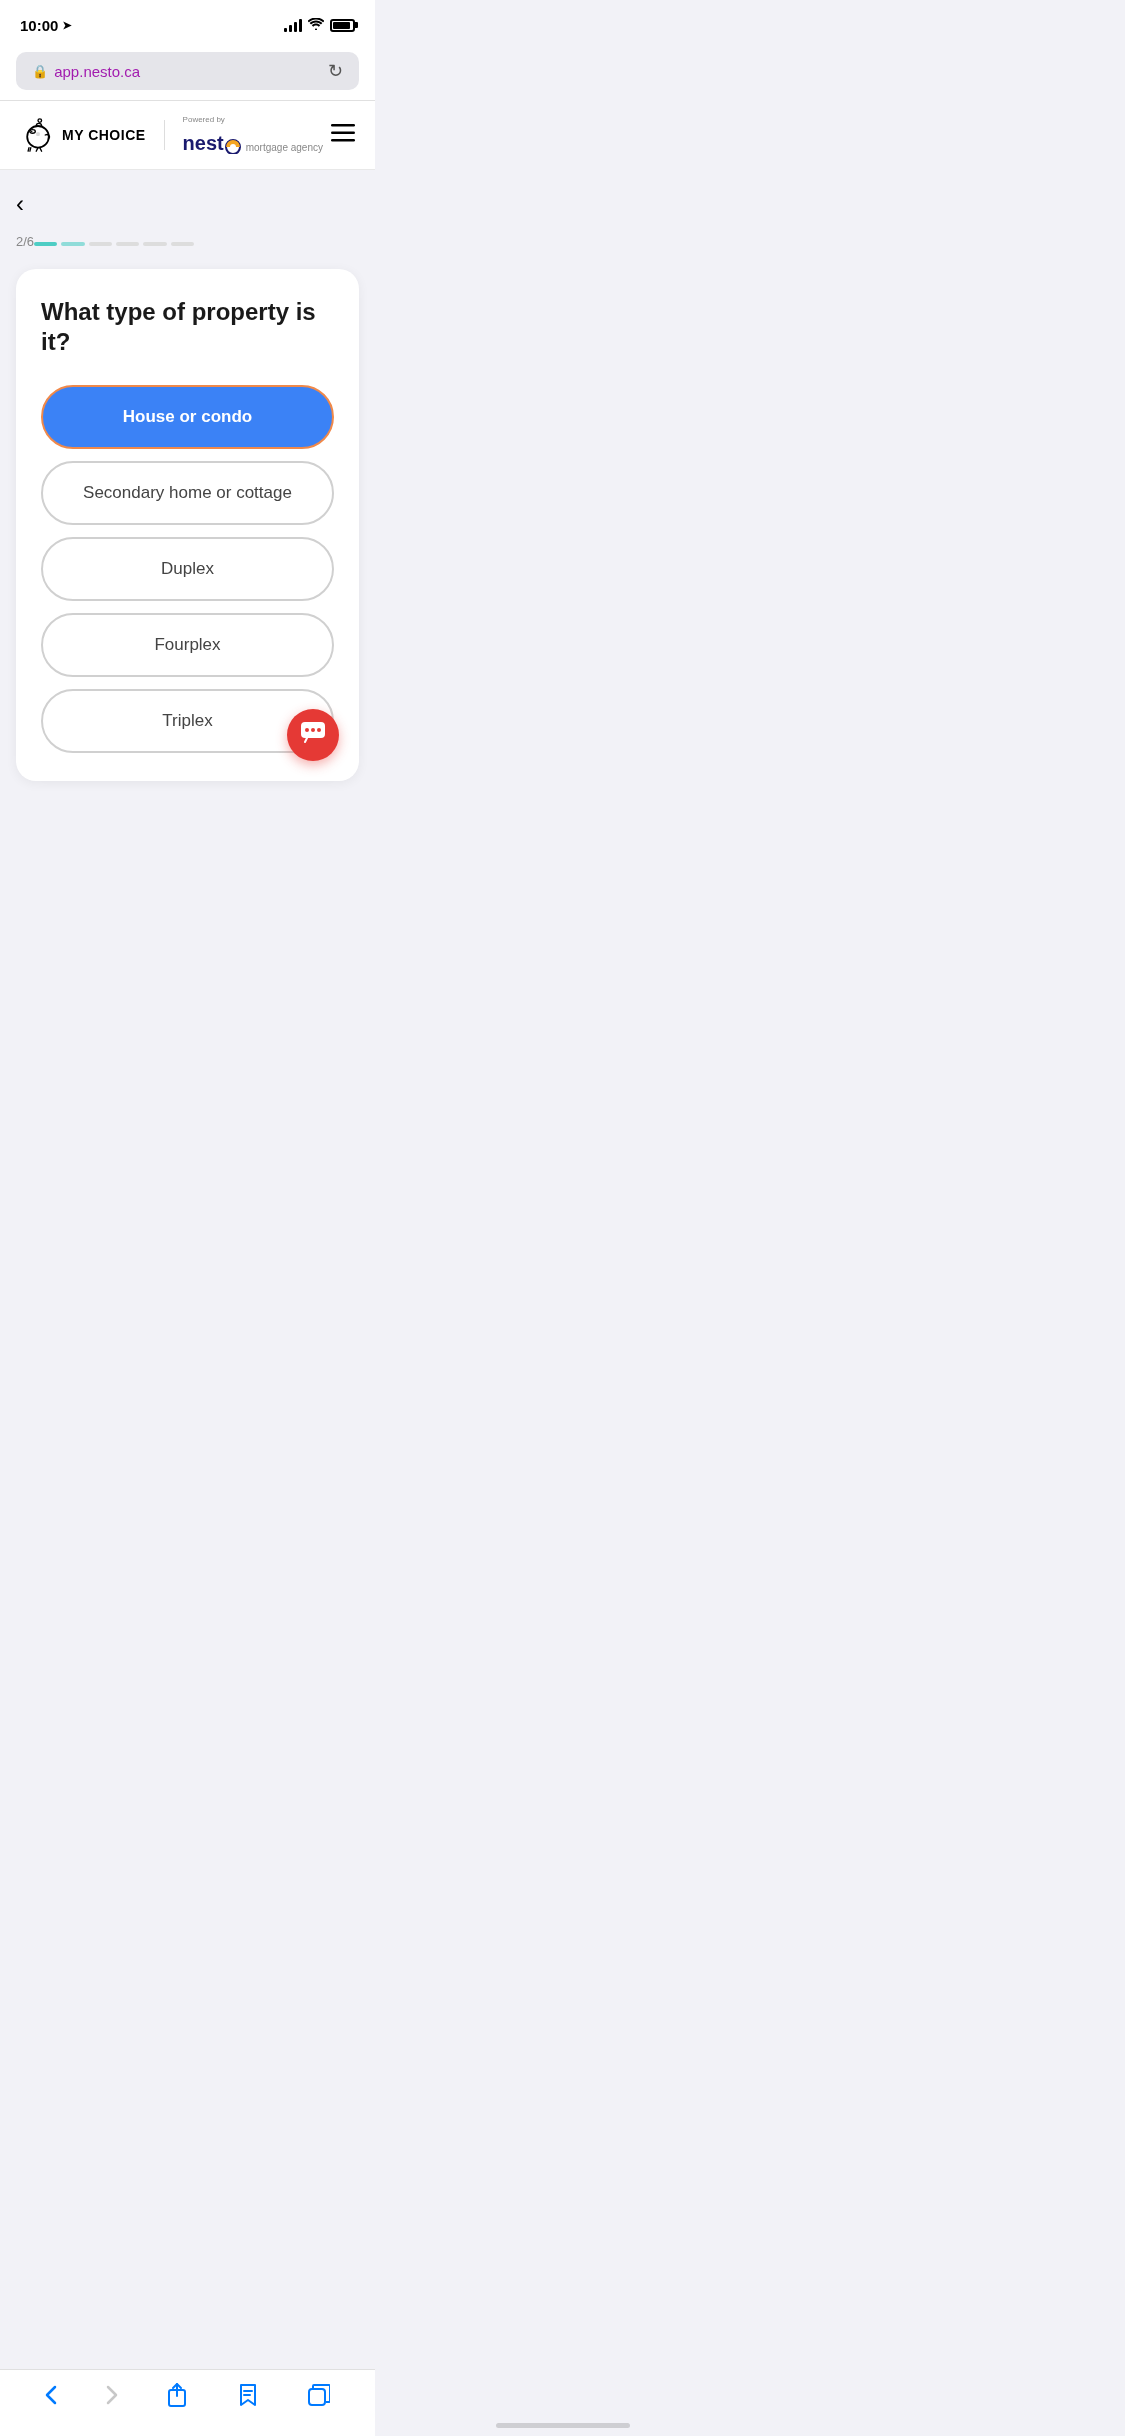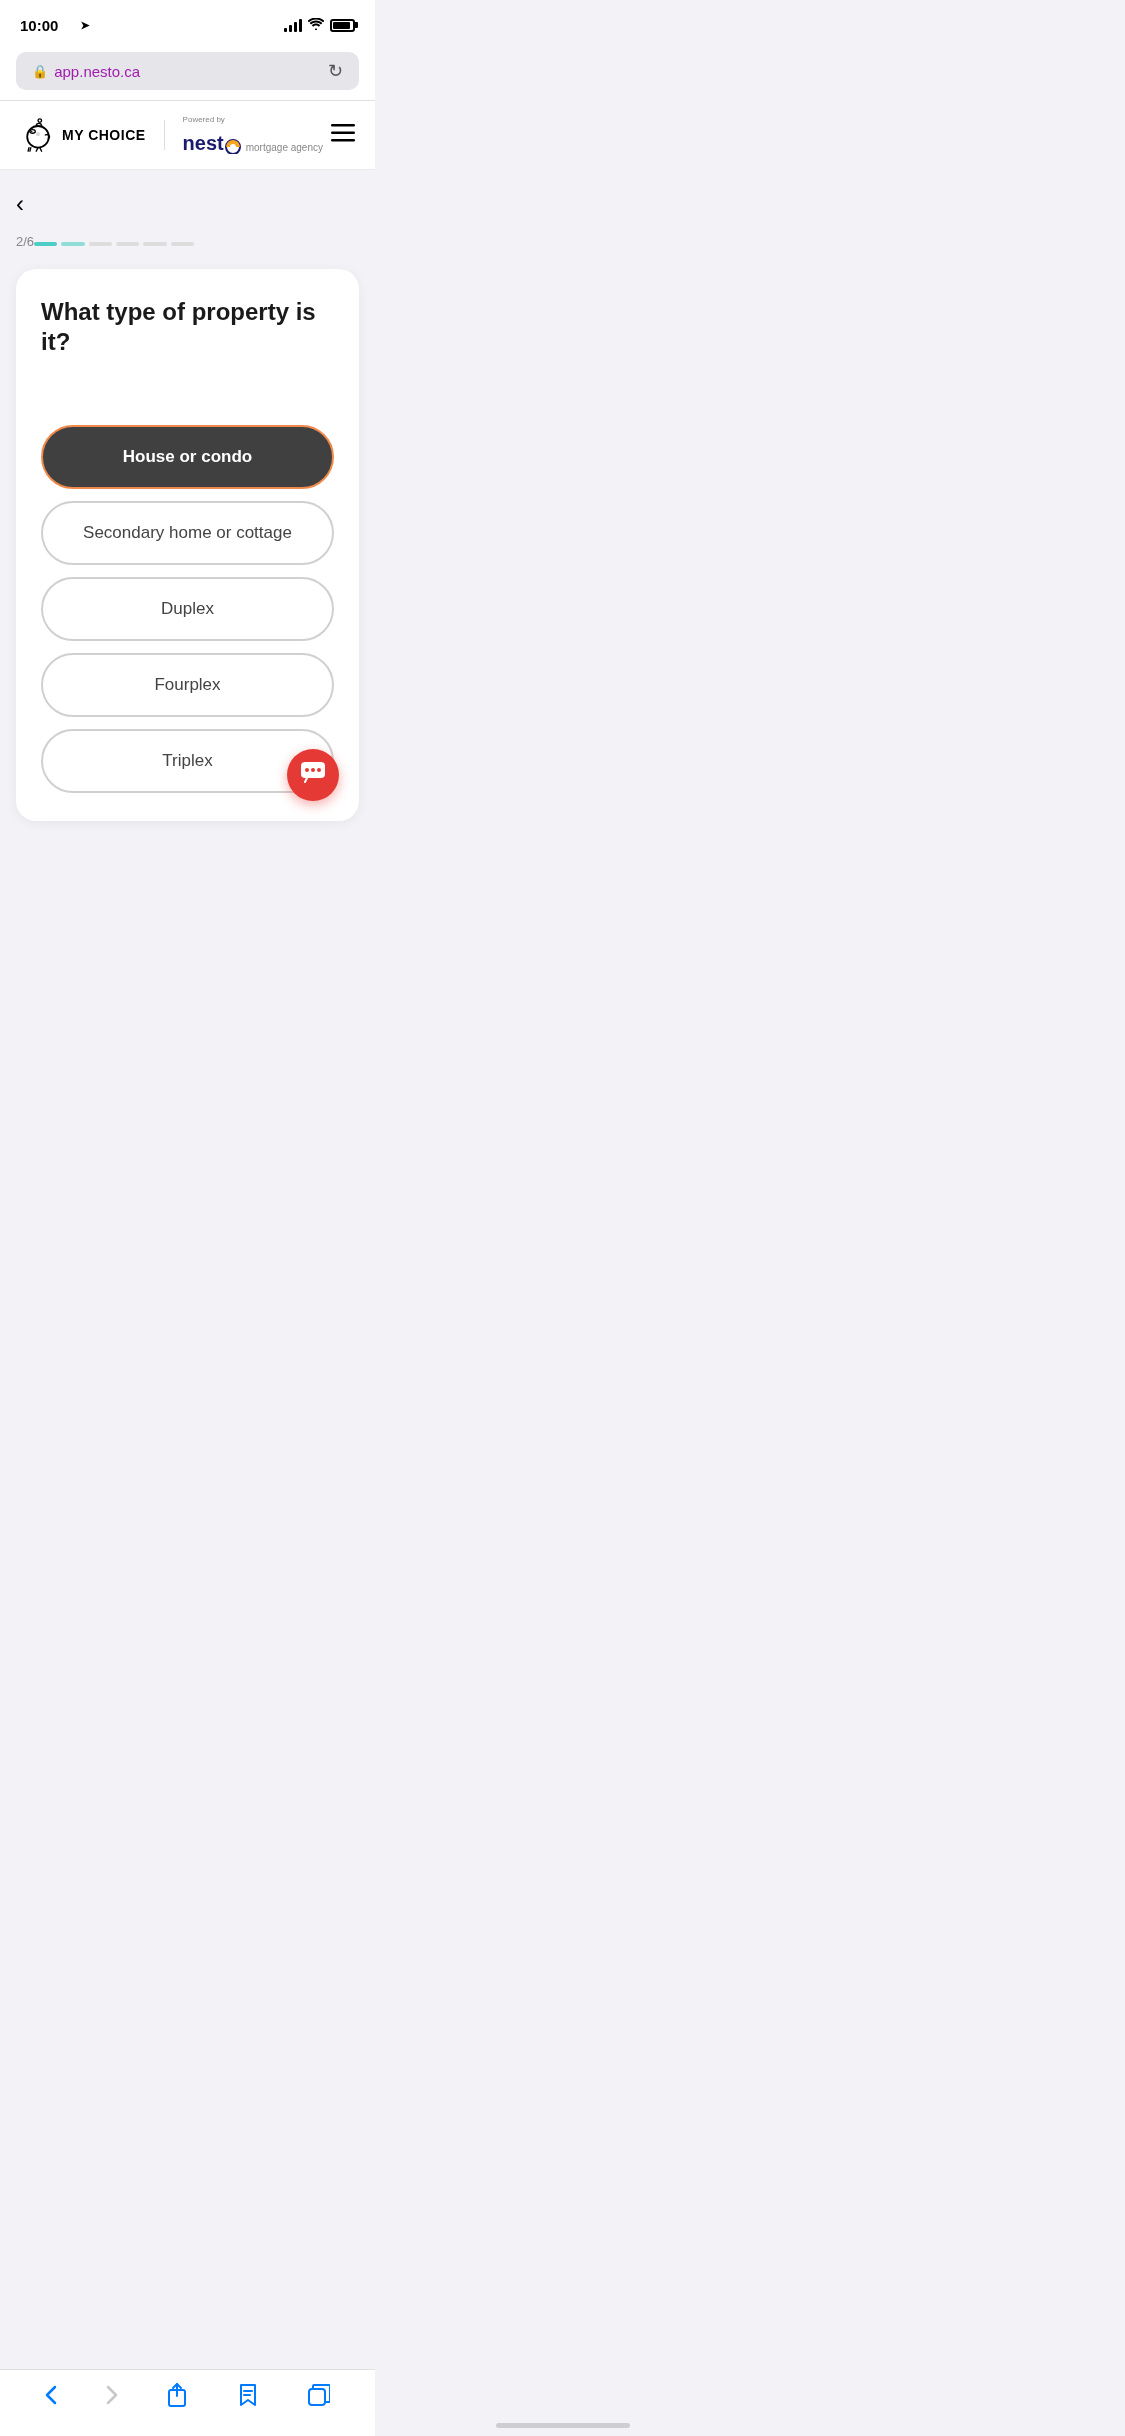--- a/index.html
+++ b/index.html
@@ -22,21 +22,21 @@
       align-items: center;
       padding: 14px 20px 8px;
       height: 44px;
     }
     .status-time {
       font-size: 15px;
       font-weight: 600;
       color: #000;
       display: flex;
       align-items: center;
-      gap: 20px;
+      gap: 2px;
     }
     .status-icons {
       display: flex;
       align-items: center;
       gap: 6px;
     }
     .signal-bars {
       display: flex;
       align-items: flex-end;
       gap: 2px;
@@ -244,25 +244,24 @@
       background: #fff;
       font-size: 17px;
       font-weight: 500;
       color: #333;
       cursor: pointer;
       text-align: center;
       transition: all 0.2s;
     }
 
     .option-btn.selected {
-      background: #404040;
+      background: #3b82f6;
       border-color: #f0894a;
       color: #fff;
       font-weight: 700;
-      margin-top: 40px;
     }
 
     .option-btn.unselected {
       background: #fff;
       border-color: #d0d0d0;
       color: #444;
     }
 
     
     .chat-fab {

